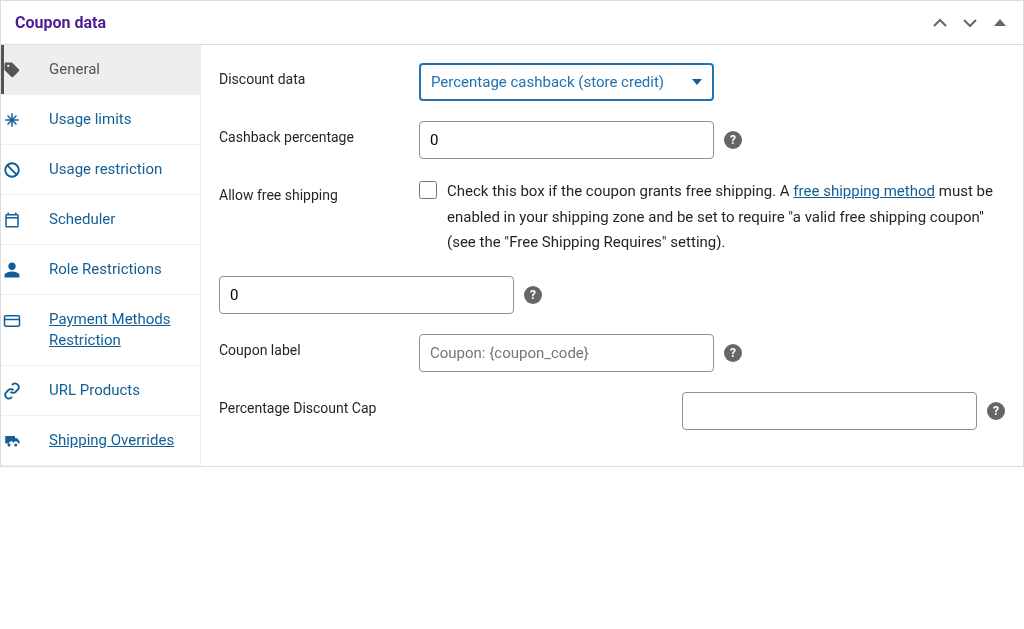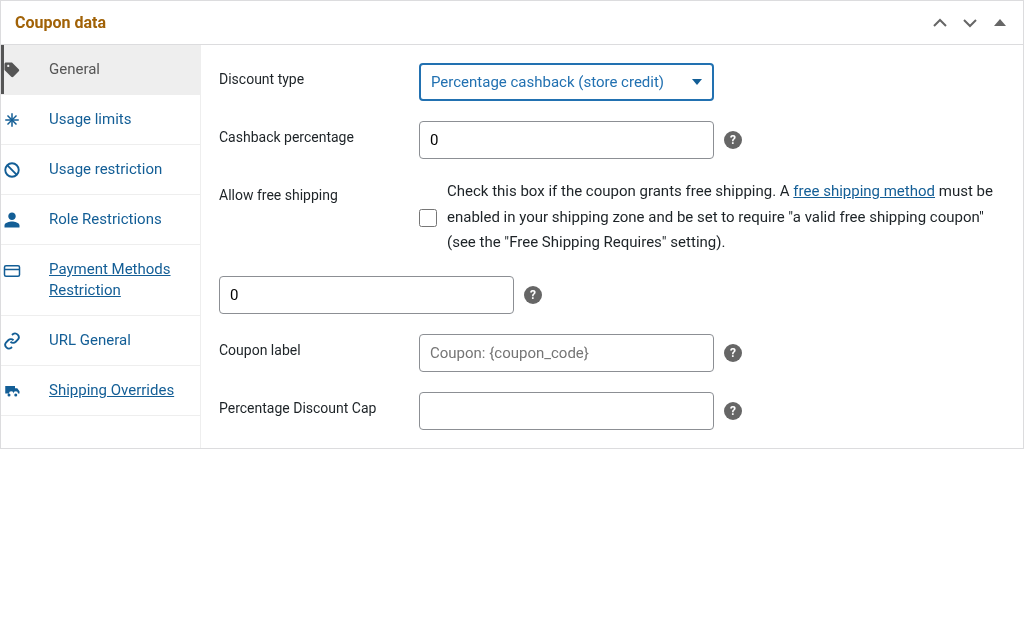--- a/index.html
+++ b/index.html
@@ -22,21 +22,21 @@
     .panel-header {
       display: flex;
       align-items: center;
       justify-content: space-between;
       padding: 12px 14px;
       border-bottom: 1px solid #dcdcde;
     }
     .panel-title {
       font-size: 16px;
       font-weight: 700;
-      color: #a16207;
+      color: #4c1d95;
     }
     .panel-controls {
       display: flex;
       gap: 12px;
       align-items: center;
     }
     .panel-controls .ctrl {
       width: 18px;
       height: 18px;
       display: flex;
@@ -100,20 +100,21 @@
       padding: 18px 18px 18px 18px;
     }
     .form-row {
       display: flex;
       align-items: flex-start;
       margin-bottom: 20px;
       gap: 10px;
     }
     .form-row:last-child {
       margin-bottom: 0;
+      justify-content: space-between;
     }
     .form-label {
       width: 190px;
       flex-shrink: 0;
       color: #1d2327;
       font-size: 14px;
       padding-top: 8px;
     }
     .form-control-wrap {
       display: flex;
@@ -167,21 +168,21 @@
       display: flex;
       align-items: center;
       justify-content: center;
       font-size: 12px;
       font-weight: 700;
       cursor: help;
       flex-shrink: 0;
     }
     .checkbox-wrap {
       display: flex;
-      align-items: center;
+      align-items: flex-start;
       gap: 10px;
       flex: 1;
     }
     input[type="checkbox"] {
       width: 18px;
       height: 18px;
       margin-top: 2px;
       border: 1px solid #8c8f94;
       border-radius: 3px;
       flex-shrink: 0;
@@ -252,20 +253,28 @@
         <span class="icon">
           <svg width="18" height="18" viewBox="0 0 24 24" fill="none" stroke="#135e96" stroke-width="2.5">
               <circle cx="12" cy="12" r="9"></circle>
               <line x1="5.6" y1="5.6" x2="18.4" y2="18.4"></line>
             </svg>
         </span>
         <span class="label">Usage restriction</span>
       </div>
 
 
+      <div class="sidebar-item">
+        <span class="icon">
+          <svg width="18" height="18" viewBox="0 0 24 24" fill="#135e96">
+              <path d="M19 4h-1V2h-2v2H8V2H6v2H5c-1.1 0-2 .9-2 2v14c0 1.1.9 2 2 2h14c1.1 0 2-.9 2-2V6c0-1.1-.9-2-2-2zm0 16H5V10h14v10zm0-12H5V6h14v2z"></path>
+            </svg>
+        </span>
+        <span class="label">Scheduler</span>
+      </div>
 
       <div class="sidebar-item">
         <span class="icon">
           <svg width="18" height="18" viewBox="0 0 24 24" fill="#135e96">
               <path d="M12 12c2.7 0 5-2.3 5-5s-2.3-5-5-5-5 2.3-5 5 2.3 5 5 5zm0 2c-3.3 0-10 1.7-10 5v3h20v-3c0-3.3-6.7-5-10-5z"></path>
             </svg>
         </span>
         <span class="label">Role Restrictions</span>
       </div>
 
@@ -279,39 +288,39 @@
         <span class="label">Payment Methods Restriction</span>
       </div>
 
       <div class="sidebar-item">
         <span class="icon">
           <svg width="18" height="18" viewBox="0 0 24 24" fill="none" stroke="#135e96" stroke-width="2.5">
               <path d="M10 13a5 5 0 007 0l3-3a5 5 0 00-7-7l-1 1"></path>
               <path d="M14 11a5 5 0 00-7 0l-3 3a5 5 0 007 7l1-1"></path>
             </svg>
         </span>
-        <span class="label">URL General</span>
+        <span class="label">URL Products</span>
       </div>
 
       <div class="sidebar-item multiline">
         <span class="icon" style="margin-top:3px">
           <svg width="18" height="18" viewBox="0 0 24 24" fill="#135e96">
               <path d="M3 4h13v10h-2a3 3 0 00-6 0H3V4zm13 3h3l3 4v3h-2a3 3 0 00-6 0h2V7zM8 14a2 2 0 110 4 2 2 0 010-4zm9 0a2 2 0 110 4 2 2 0 010-4z"></path>
             </svg>
         </span>
         <span class="label">Shipping Overrides</span>
       </div>
 
 
     </div>
 
     <div class="form-area">
 
       <div class="form-row">
-        <label class="form-label">Discount type</label>
+        <label class="form-label">Discount data</label>
         <div class="form-control-wrap">
           <div class="select-wrap">
             <select class="highlighted">
               <option>Percentage cashback (store credit)</option>
             </select>
           </div>
         </div>
       </div>
 
       <div class="form-row">

